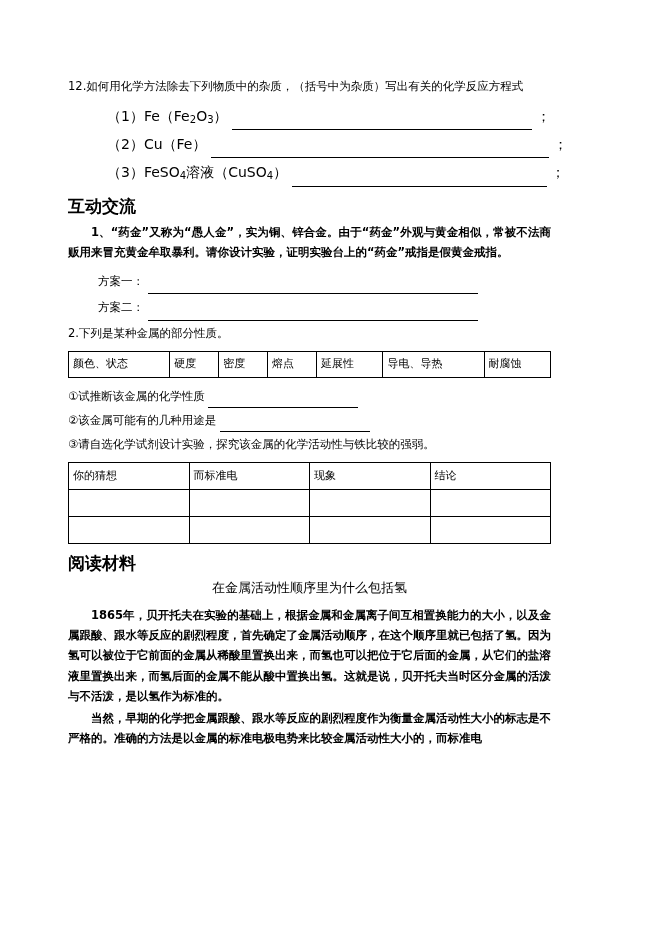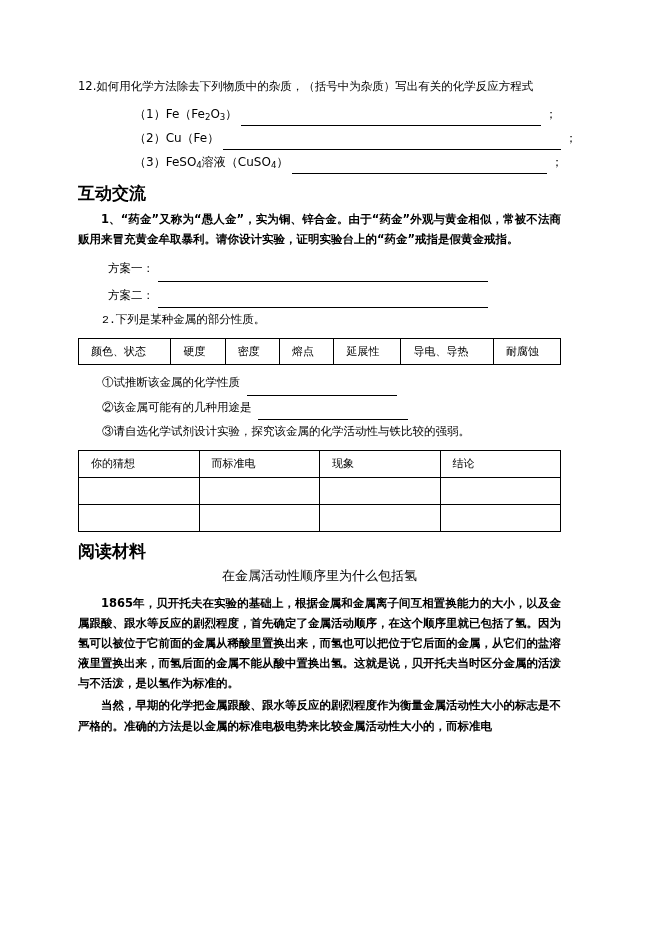--- a/index.html
+++ b/index.html
@@ -11,34 +11,34 @@
     width: 661px;
     height: 935px;
     font-family: "DejaVu Sans", "Liberation Sans", sans-serif;
     color: #000000;
     font-size: 11.5px;
     position: relative;
     overflow: hidden;
   }
   .page {
     position: absolute;
-    left: 14px; top: 0;
+    left: 4px; top: 0;
     width: 611px;
     height: 935px;
     box-sizing: border-box;
     padding: 78px 64px 0 64px;
   }
   .q-line {
     font-size: 11.5px;
     line-height: 1.55;
     margin-bottom: 6px;
   }
   .indent-item {
-    margin-left: 56px;
-    font-size: 12px;
+    margin-left: 39px;
+    font-size: 14px;
     line-height: 2.0;
     white-space: nowrap;
   }
   .blank-underline {
     display: inline-block;
     border-bottom: 1px solid #000;
     height: 0.95em;
     vertical-align: bottom;
   }
   .section-title {
@@ -52,41 +52,39 @@
     line-height: 1.75;
     text-align: justify;
     text-justify: inter-ideograph;
     margin-bottom: 2px;
     font-weight: bold;
   }
   .para-indent {
     text-indent: 2em;
   }
   .sub-line {
-    margin-left: 24px;
     font-size: 11.5px;
     line-height: 2.1;
     white-space: nowrap;
-    font-family: Liberation Mono, monospace;
   }
   .plan-line {
     margin-left: 30px;
     font-size: 11.5px;
     line-height: 2.3;
     white-space: nowrap;
   }
   table.props, table.guess {
     border-collapse: collapse;
     width: 100%;
     margin: 6px 0 6px 0;
     font-size: 11px;
   }
   table.props td, table.guess td {
     border: 1px solid #000;
-    padding: 3px 12px;
+    padding: 3px 4px;
     line-height: 1.5;
     vertical-align: middle;
   }
   table.props td {
     height: 19px;
   }
   table.guess td {
     height: 20px;
     margin-left: 46px;
   }

